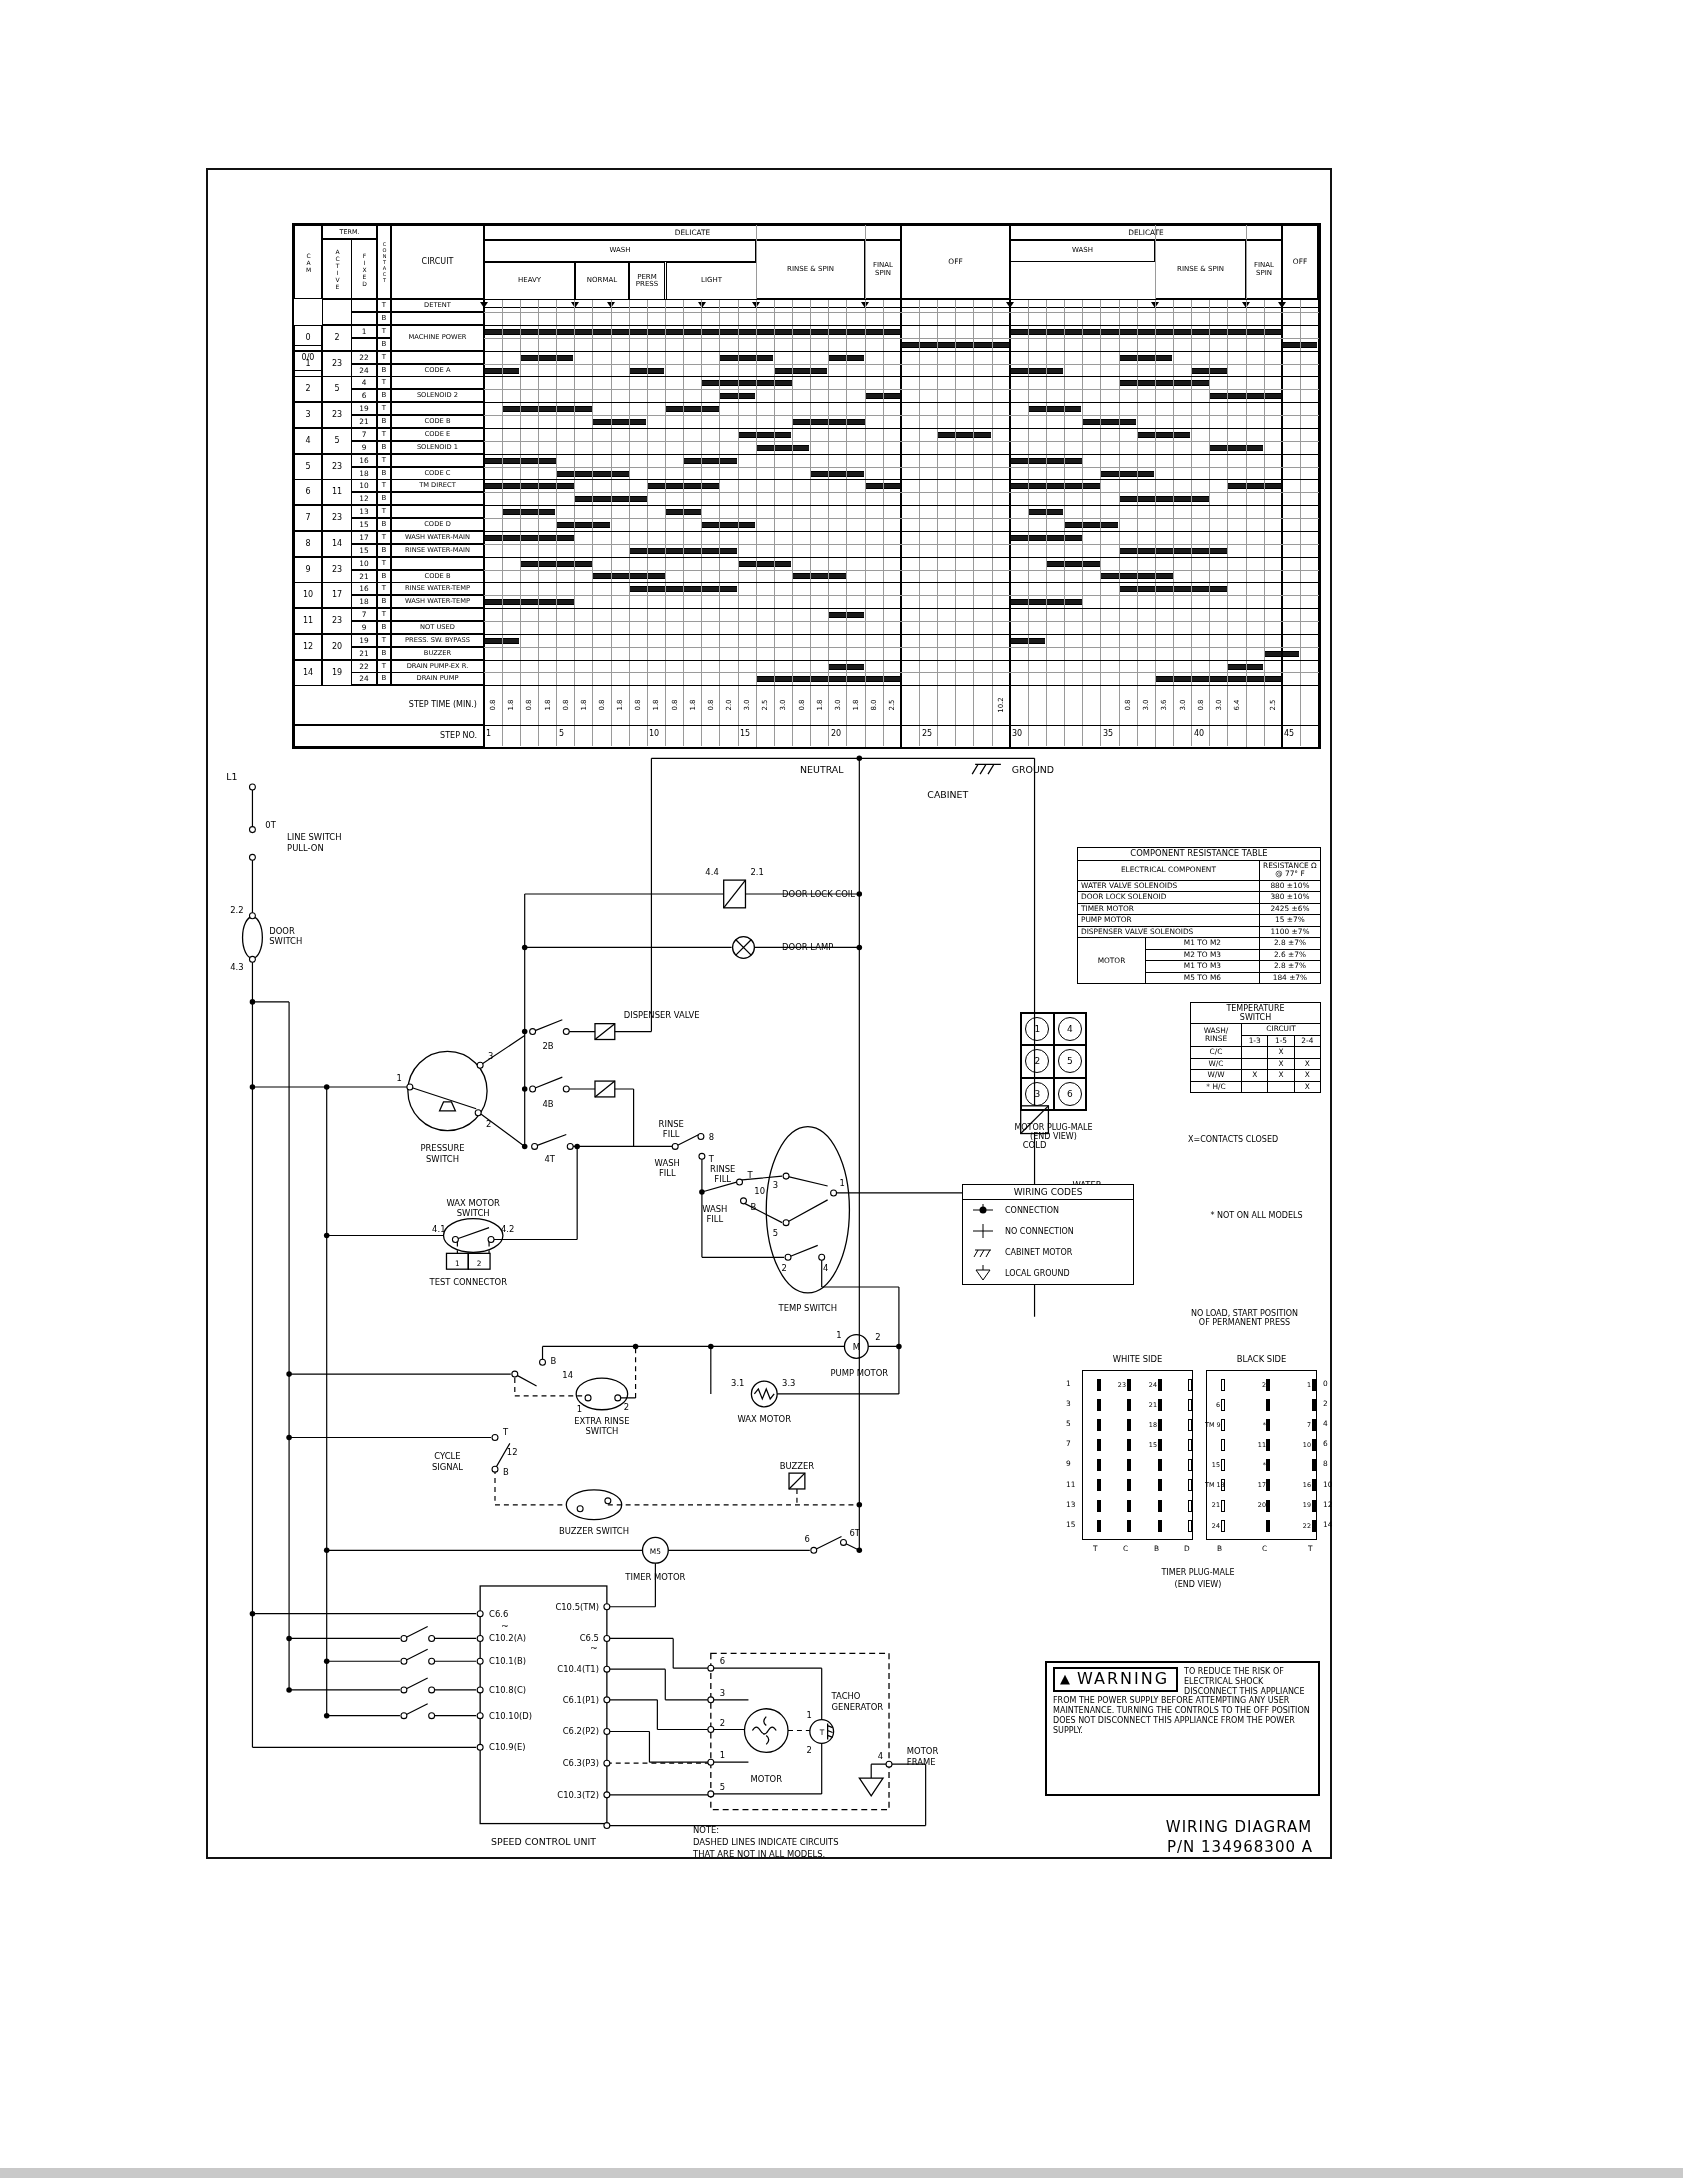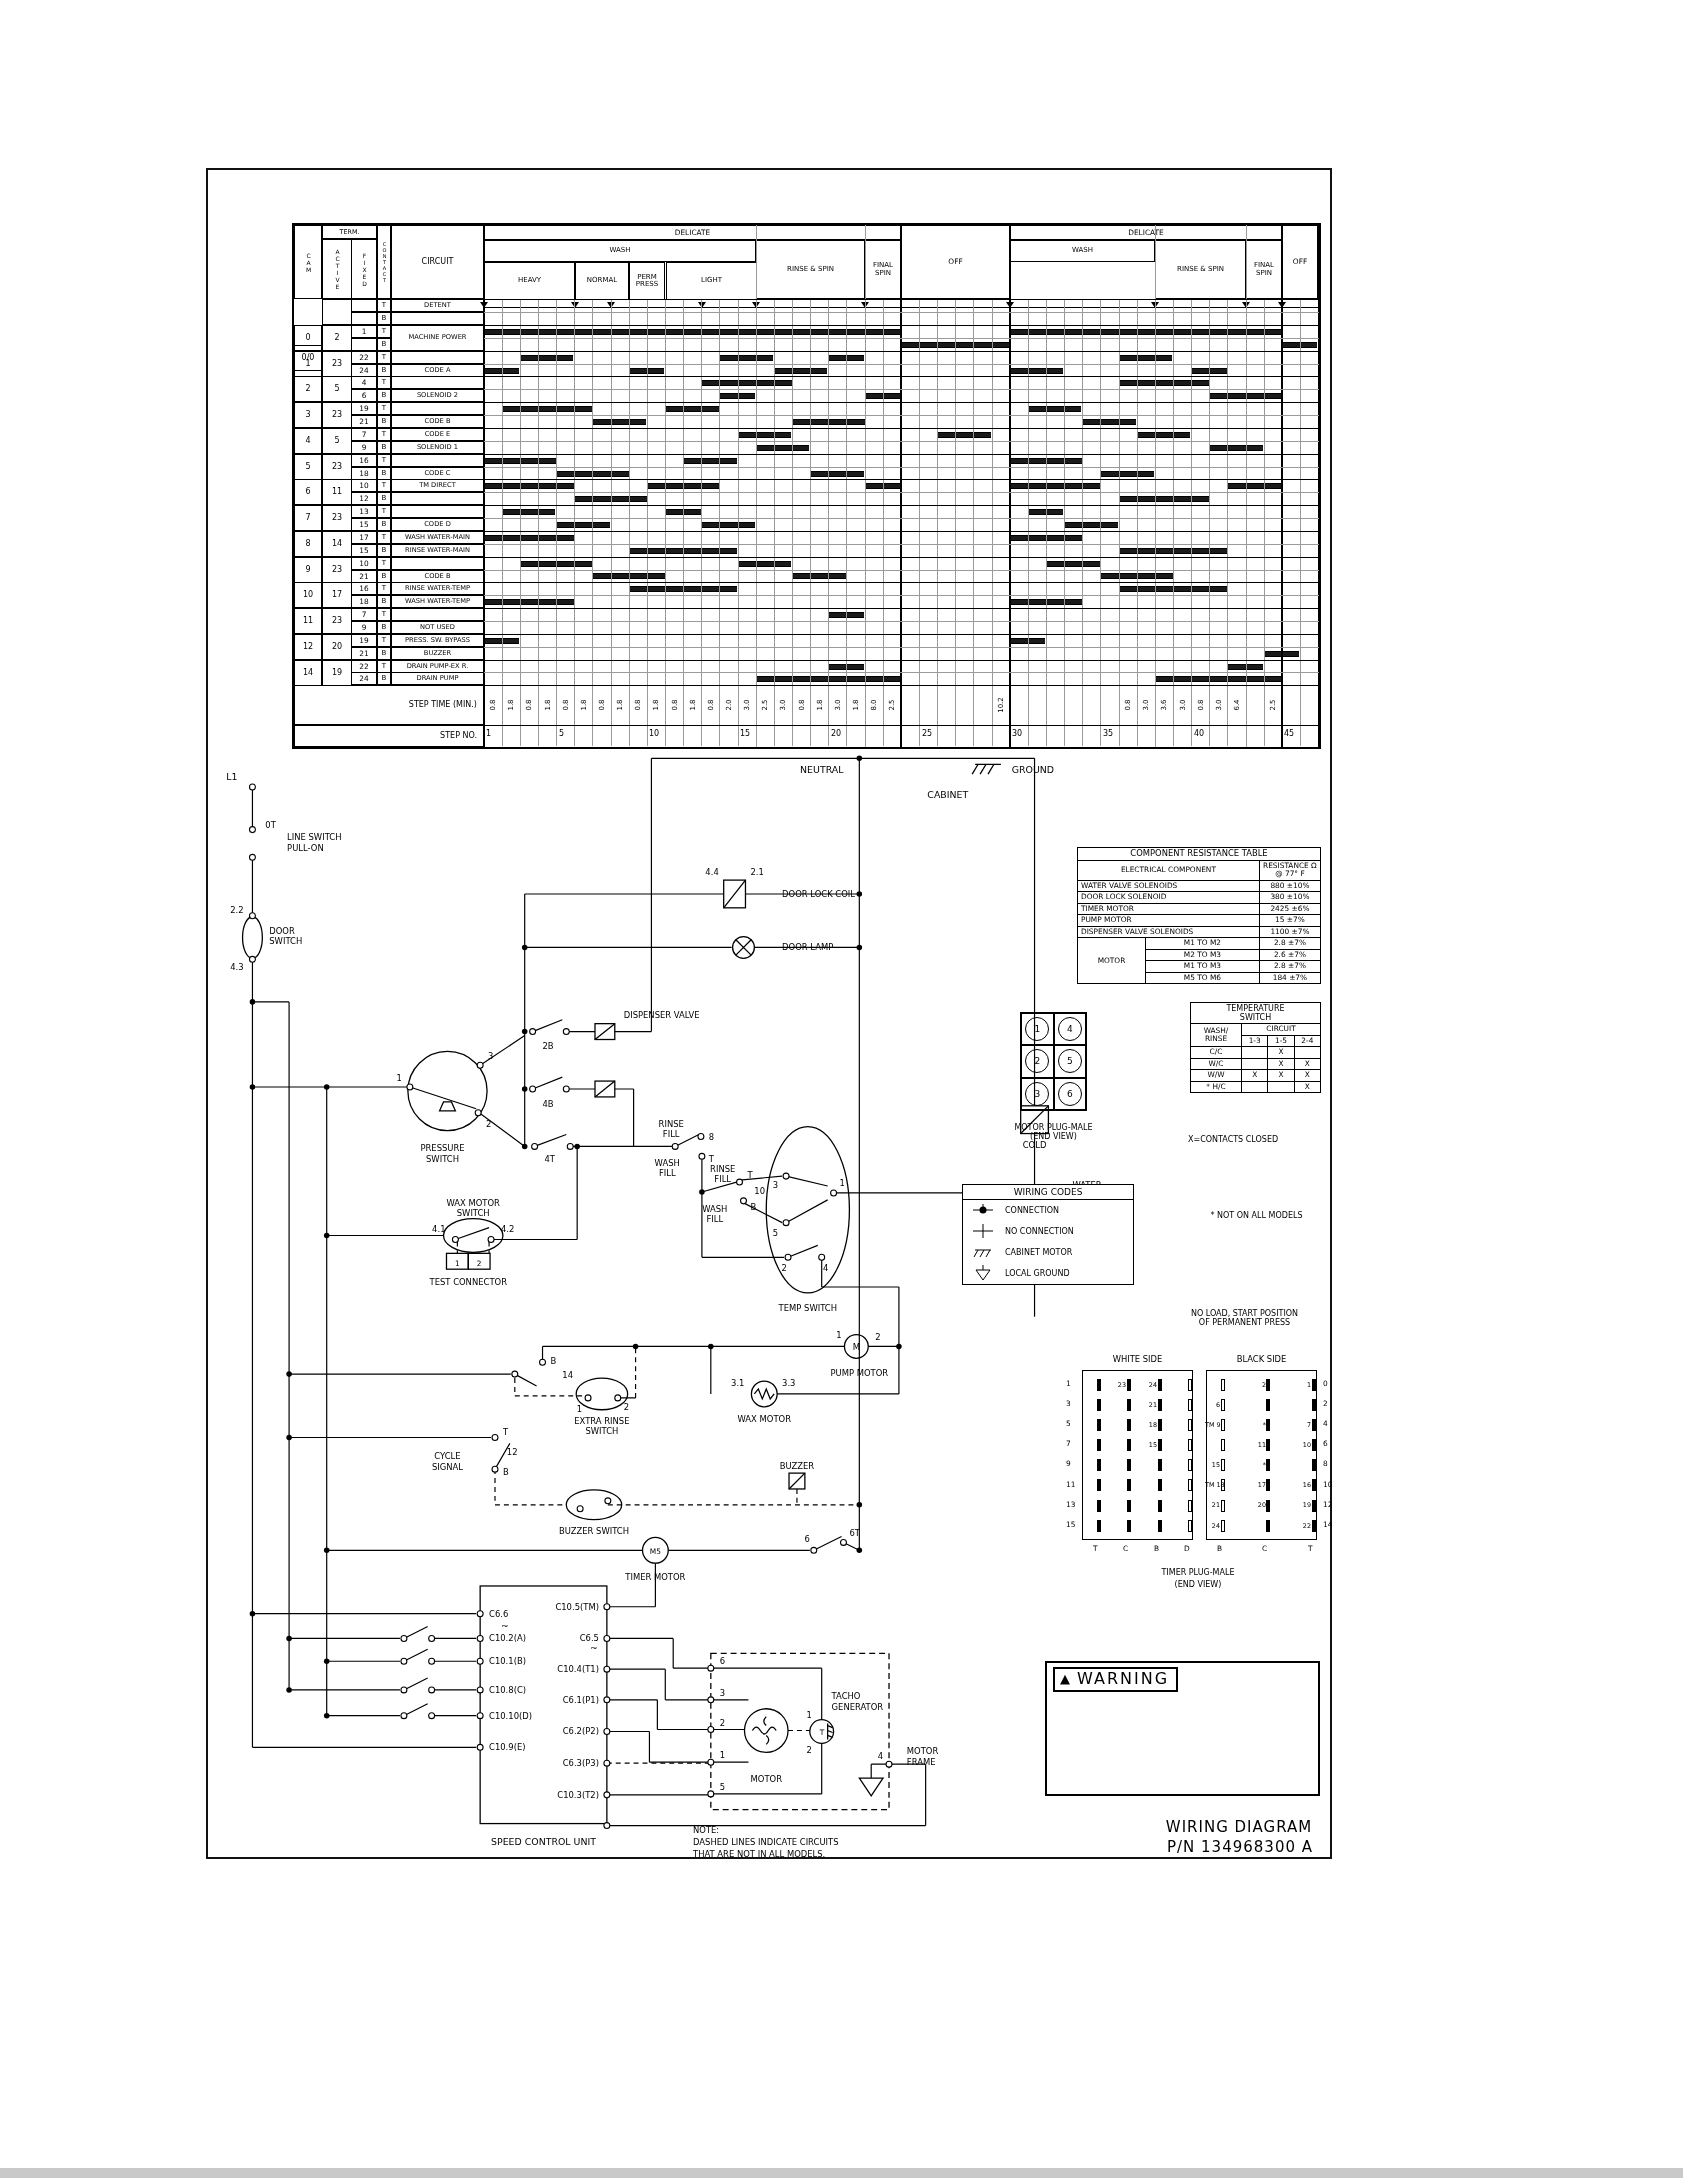--- a/index.html
+++ b/index.html
@@ -1007,20 +1007,21 @@
       <div class="rowlab" style="left: 1308px; top: 1544px;">T</div>
       <div class="cap" style="left: 1119px; top: 1568px; width: 158px;">TIMER PLUG-MALE</div>
       <div class="cap" style="left: 1119px; top: 1580px; width: 158px;">(END VIEW)</div>
     </div>
 
   <div id="warning-box">
     <span id="warning-title">
         <span class="tri-ic">▲</span>
         <span>WARNING</span>
       </span>
+    <span>TO REDUCE THE RISK OF ELECTRICAL SHOCK DISCONNECT THIS APPLIANCE FROM THE POWER SUPPLY BEFORE ATTEMPTING ANY USER MAINTENANCE. TURNING THE CONTROLS TO THE OFF POSITION DOES NOT DISCONNECT THIS APPLIANCE FROM THE POWER SUPPLY.</span>
   </div>
 
   <div class="tb" style="left:1150px;top:1818px;width:178px;text-align:center">WIRING DIAGRAM</div>
   <div class="tb" style="left:1141px;top:1838px;width:198px;text-align:center">P/N 134968300 A</div>
 
   <div id="page-edge"></div>
 </div>
 
 
 </body></html>

